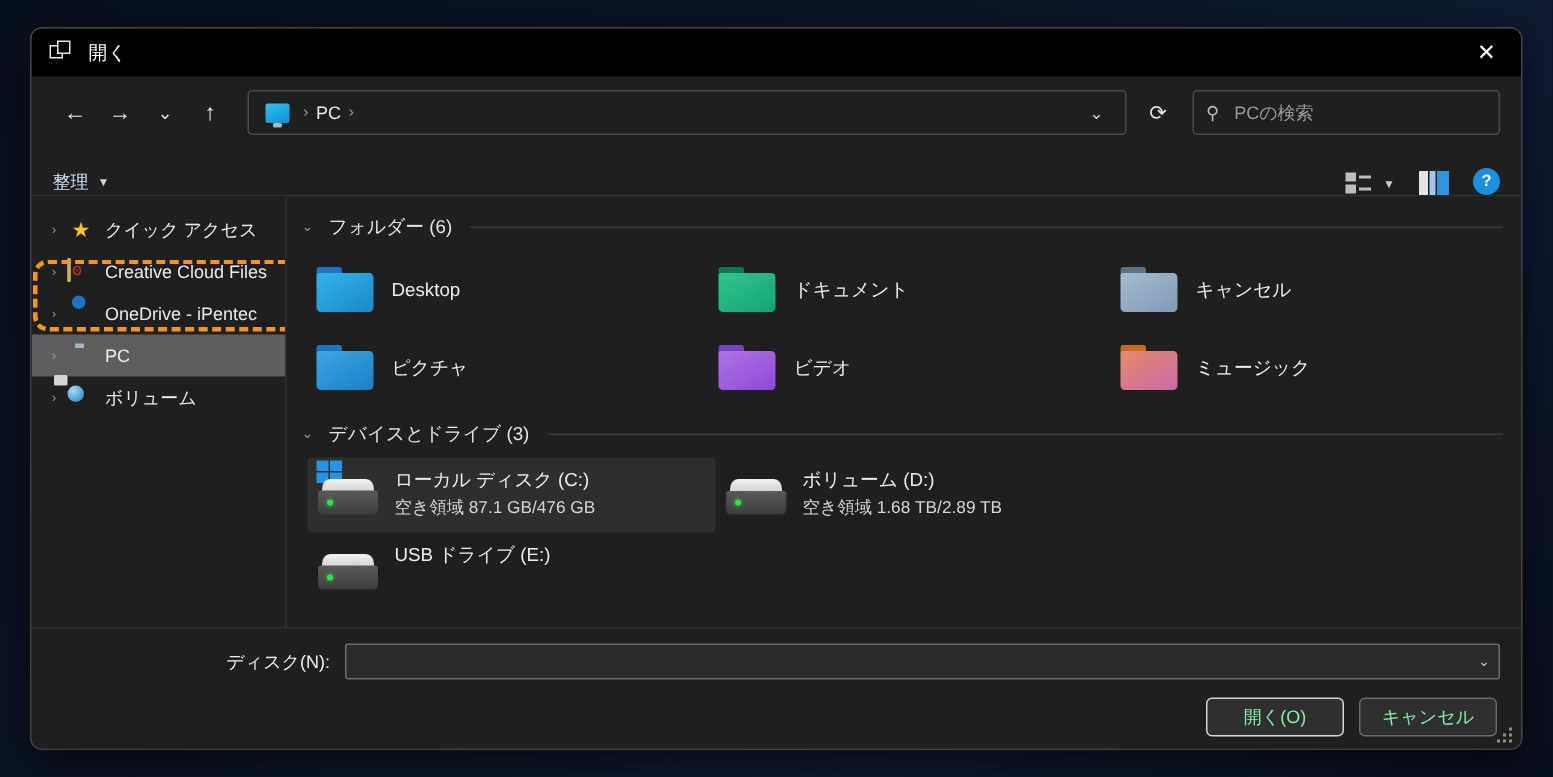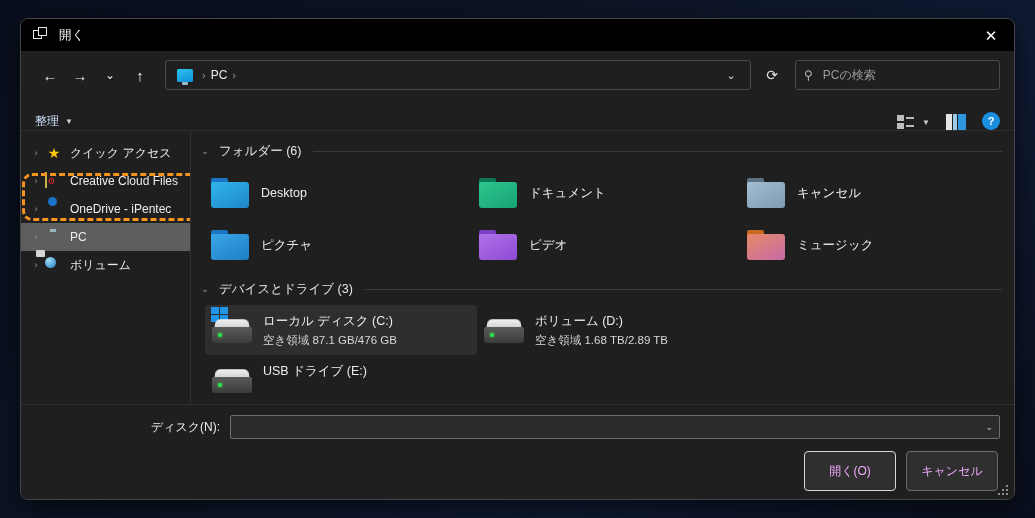--- a/index.html
+++ b/index.html
@@ -191,23 +191,23 @@
   #fnrow { display:flex; align-items:center; justify-content:flex-end; }
   #fn-label { color:#ededed; font-size:12px; margin-right: 10px; }
   #fn-input {
     width: 770px; height: 24px; background:#2b2b2b; border:1px solid #6e6e6e; border-radius:2px;
     display:flex; align-items:center; padding: 0 6px;
   }
   #fn-input input { flex:1 1 auto; border:0; outline:0; background:transparent; color:#ededed; font-size:12px; font-family:inherit; }
   #fn-input .caret { color:#cfcfcf; font-size:9px; margin-left:6px; }
   #btnrow { display:flex; justify-content:flex-end; gap:10px; margin-top:12px; padding-right: 2px; }
   .dbtn {
-    min-width: 92px; height: 40px; border-radius: 4px; font-size: 12px;
+    min-width: 92px; height: 26px; border-radius: 4px; font-size: 12px;
     display:flex; align-items:center; justify-content:center;
-    background: #2f2f2f; border: 1px solid #6a6a6a; color: #f0abfc;
+    background: #2f2f2f; border: 1px solid #6a6a6a; color: #86efac;
   }
   .dbtn.default { border-color: #d6d6d6; }
   #grip { position:absolute; right:6px; bottom:4px; width:10px; height:10px; }
   #grip i { position:absolute; width:2px; height:2px; background:#8d8d8d; display:block; }
 </style>
 </head>
 <body>
 
 <div id="desktop">
   <div id="dialog">

